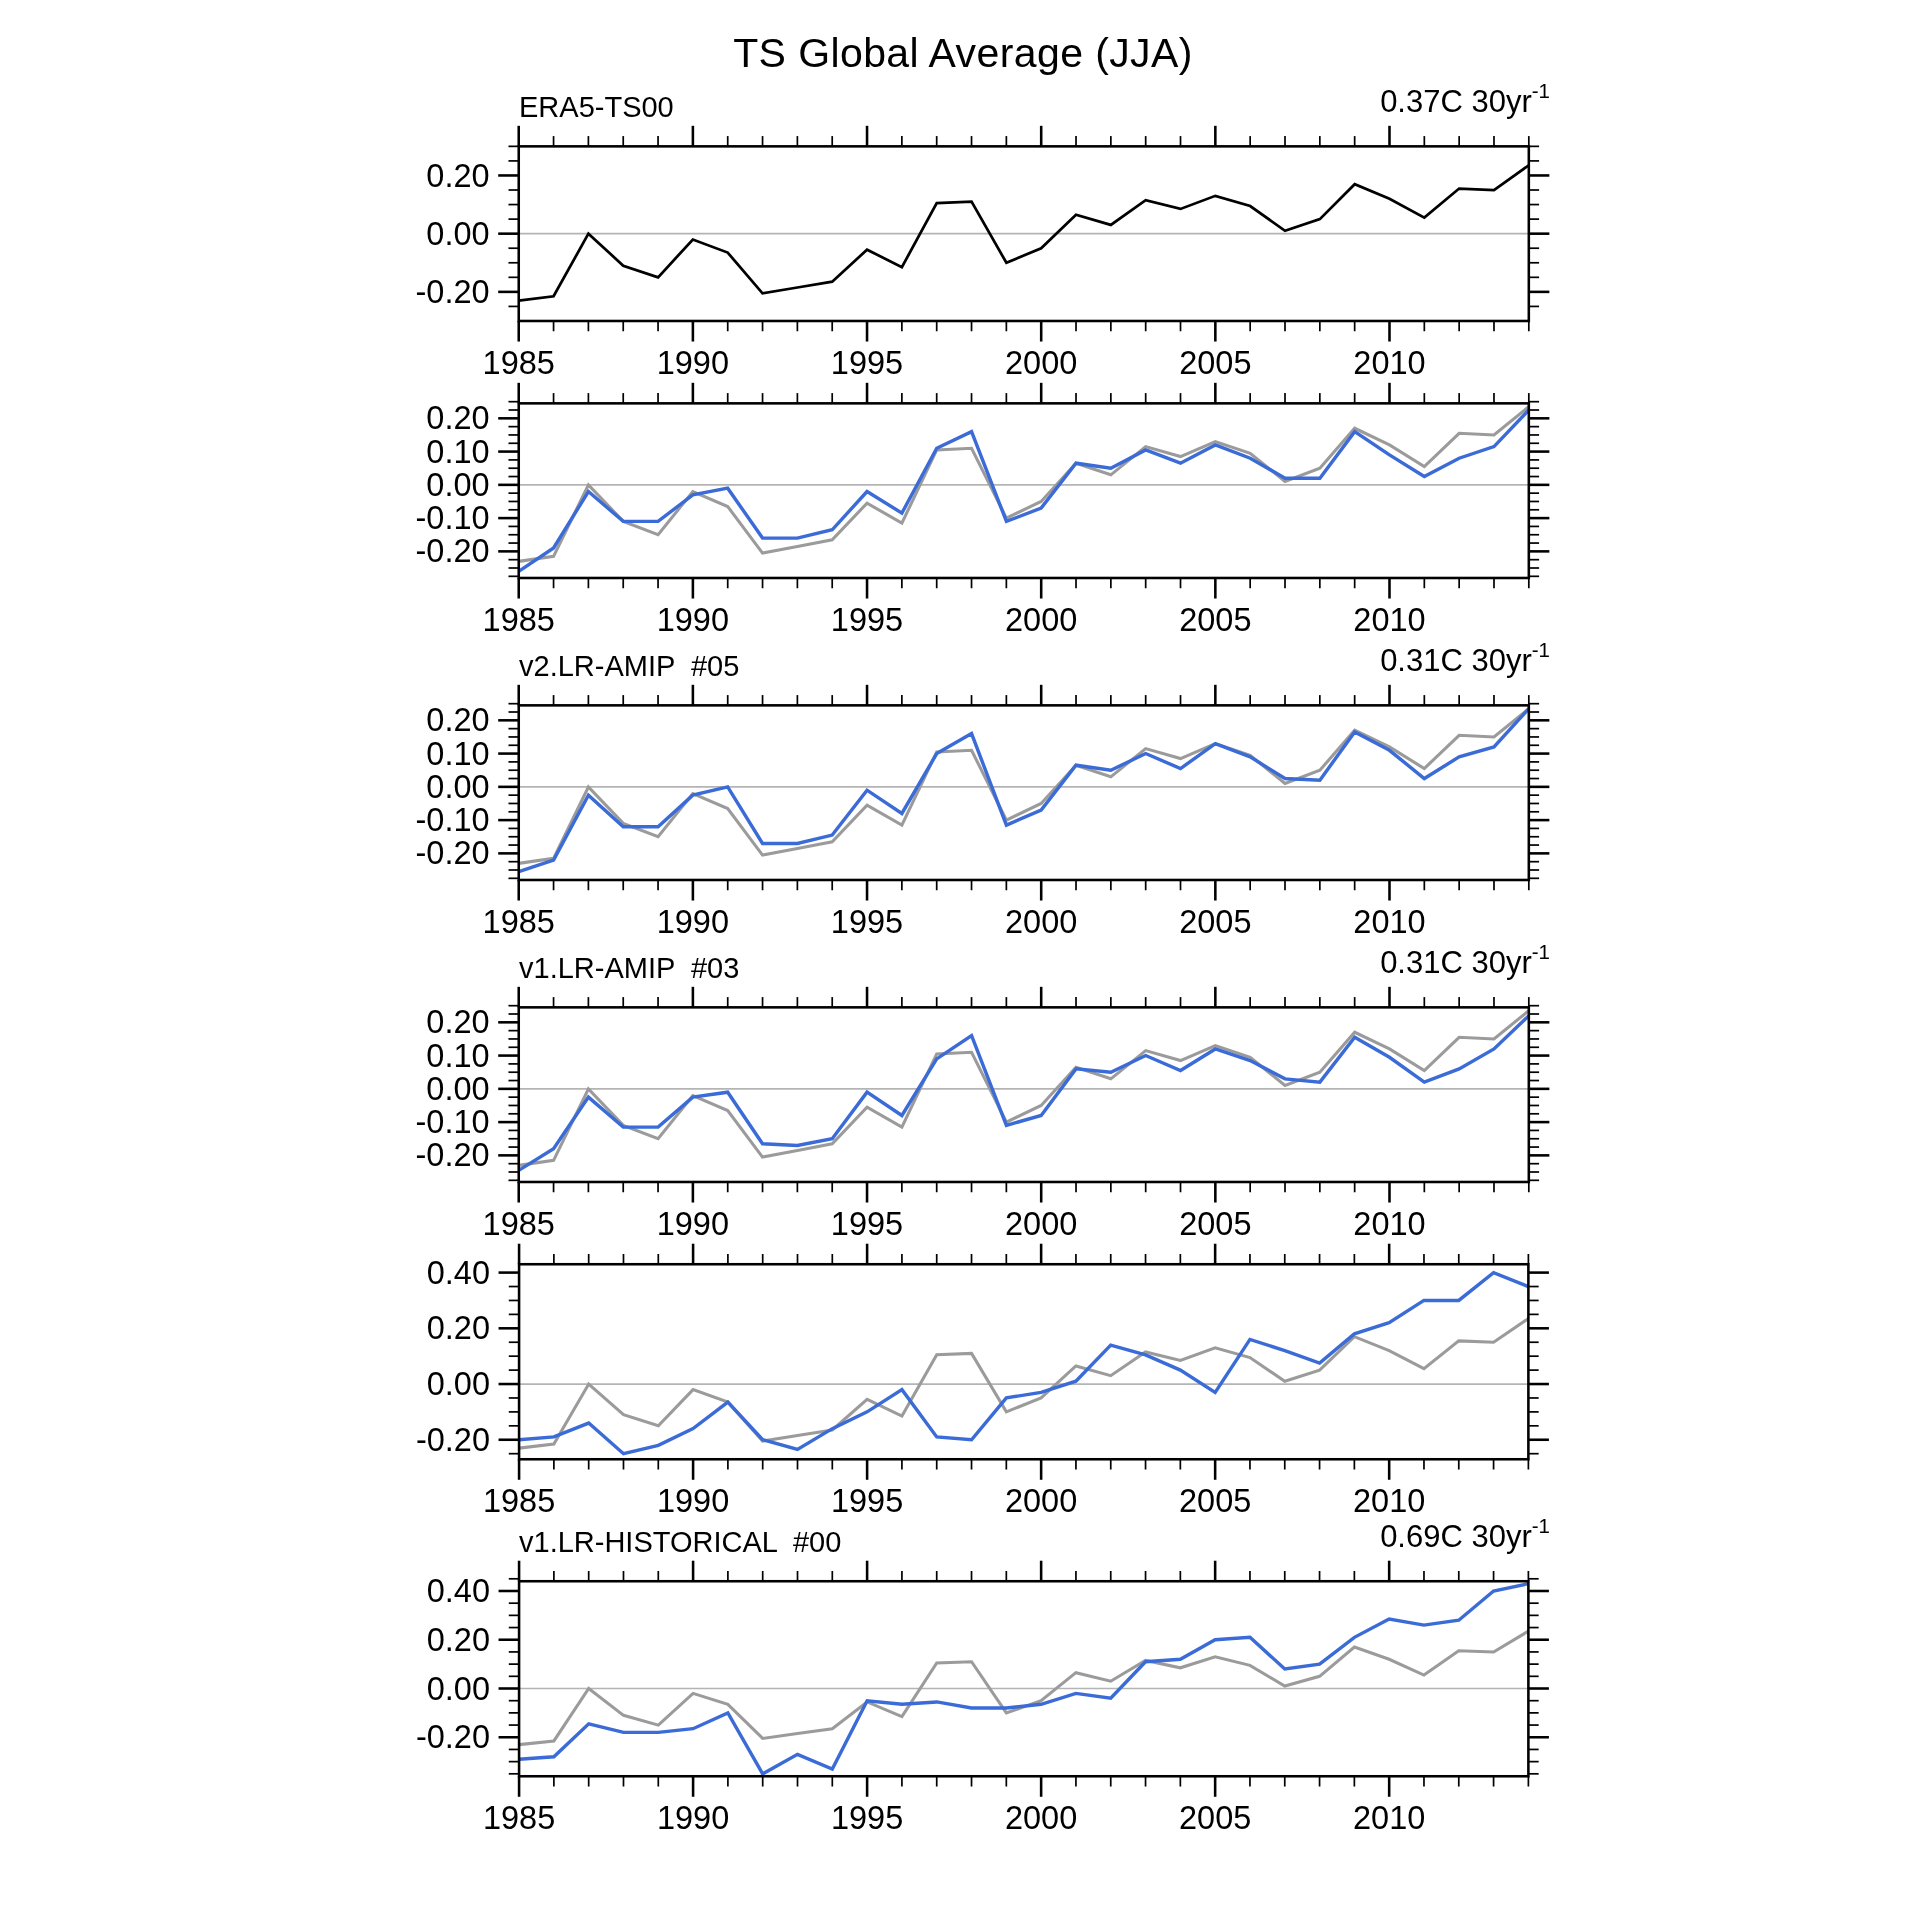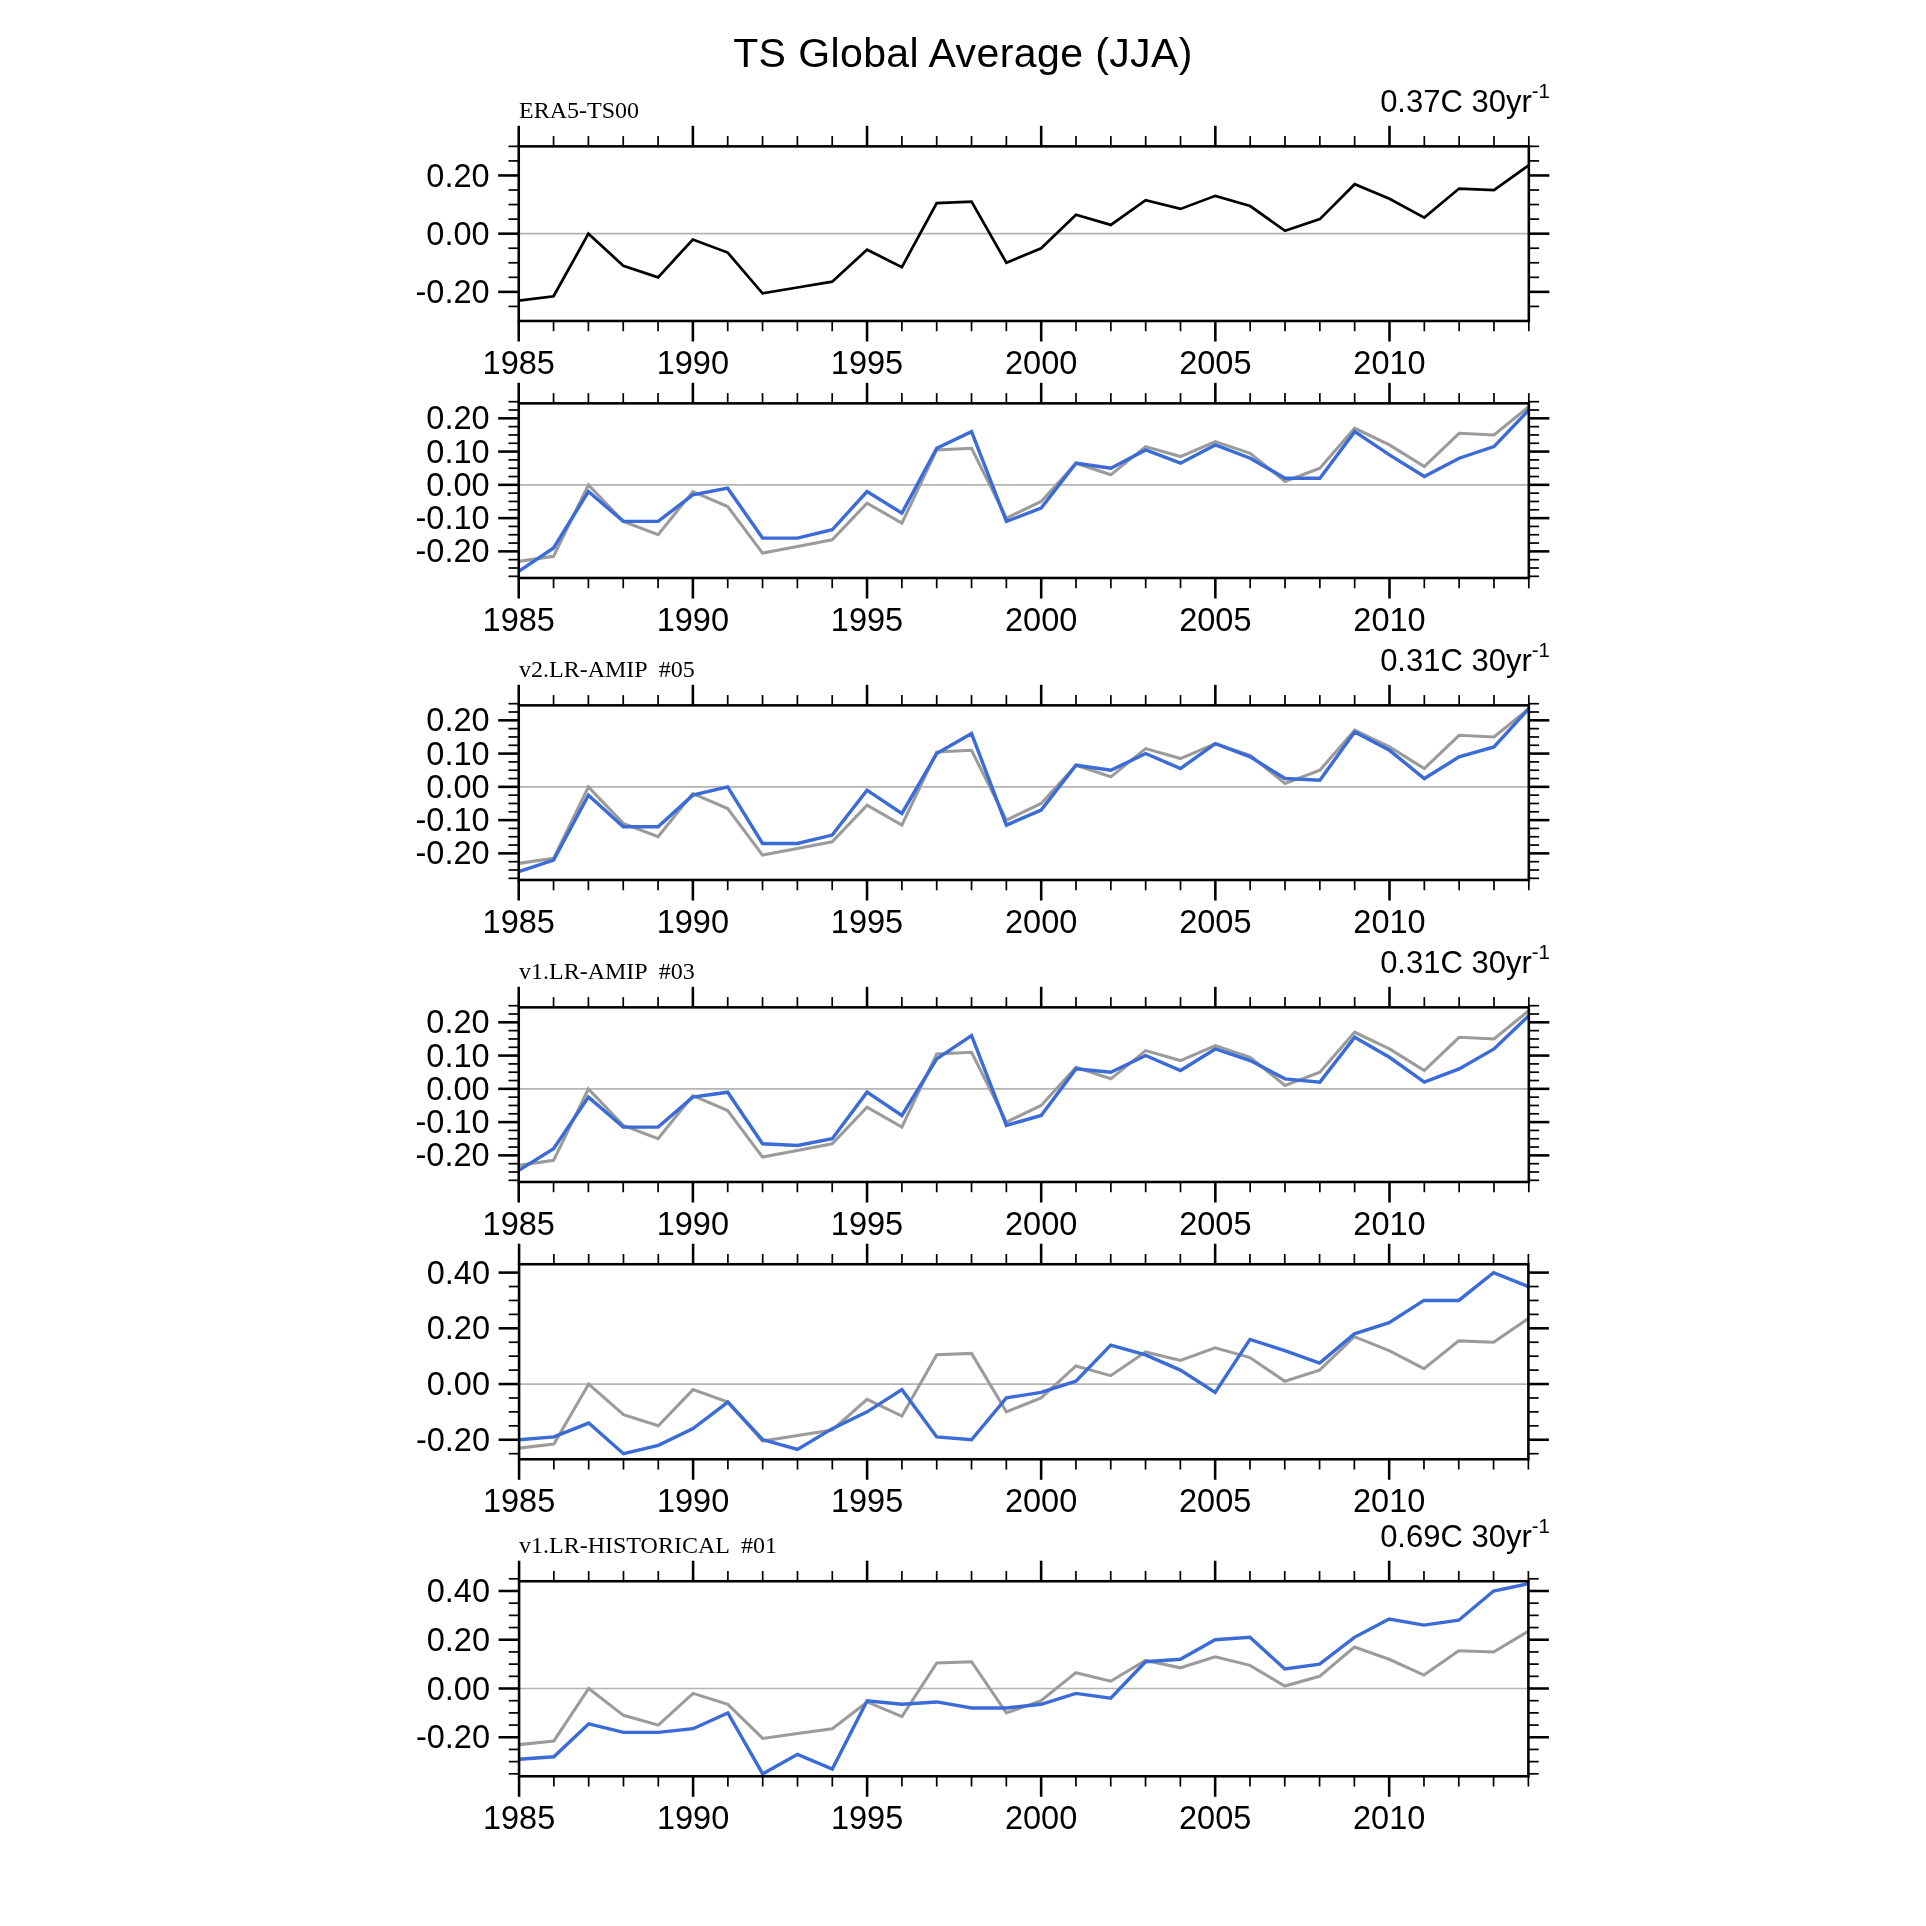--- a/index.html
+++ b/index.html
@@ -1,21 +1,21 @@
 <!DOCTYPE html>
 <html style="font-size:13.7px"><head>
 <meta charset="utf-8">
 <style>
   html,body{margin:0;padding:0;background:#ffffff;color:#000;}
   body{width:1926px;height:1926px;overflow:hidden;font-family:"Liberation Sans",sans-serif;}
   .main-title{height:79px;display:flex;align-items:flex-end;justify-content:center;
               font-size:41px;letter-spacing:0.4px;padding-bottom:1.7px;box-sizing:border-box;}
   .panel{display:block;}
   .panel-head{position:relative;height:45px;}
-  .p-title{position:absolute;left:519px;bottom:0px;font-size:24px;white-space:pre;font-family:Liberation Serif, serif;}
+  .p-title{position:absolute;left:519px;bottom:0px;font-size:29px;white-space:pre;}
   .p-trend{position:absolute;right:376px;bottom:3.4px;font-size:31px;white-space:pre;}
   .p-trend sup{font-size:20.5px;position:relative;top:-3.4px;}
   svg.chart{display:block;}
   text.tick-label{font-family:"Liberation Sans",sans-serif;font-size:38px;fill:#000;}
 </style>
 </head>
 <body>
 
 <div class="main-title">TS Global Average (JJA)</div>
 
@@ -606,21 +606,21 @@
       <text x="809.448275862069" y="316" text-anchor="middle" class="tick-label">1990</text>
       <text x="1012.8965517241379" y="316" text-anchor="middle" class="tick-label">1995</text>
       <text x="1216.344827586207" y="316" text-anchor="middle" class="tick-label">2000</text>
       <text x="1419.7931034482758" y="316" text-anchor="middle" class="tick-label">2005</text>
       <text x="1623.2413793103447" y="316" text-anchor="middle" class="tick-label">2010</text>
     </svg>
 </section>
 
 <section class="panel">
   <div class="panel-head">
-    <span class="p-title">v1.LR-HISTORICAL  #01</span>
+    <span class="p-title">v1.LR-HISTORICAL  #00</span>
     <span class="p-trend"><span>0.69C 30yr</span><sup>-1</sup></span>
   </div>
   <svg class="chart" width="1926" height="272" viewBox="0 0 2250 318">
       <line x1="606" x2="1786" y1="151.4" y2="151.4" stroke="#b4b4b4" stroke-width="2"></line>
       <polyline points="606.0,217.0 646.7,212.7 687.4,151.4 728.1,182.8 768.8,194.2 809.4,157.1 850.1,169.9 890.8,209.8 931.5,204.1 972.2,198.4 1012.9,167.1 1053.6,184.2 1094.3,121.5 1135.0,120.1 1175.7,179.9 1216.3,165.7 1257.0,132.9 1297.7,142.9 1338.4,118.6 1379.1,127.2 1419.8,114.4 1460.5,124.3 1501.2,148.6 1541.9,137.2 1582.6,103.0 1623.2,117.2 1663.9,135.7 1704.6,107.2 1745.3,108.7 1786.0,84.4" fill="none" stroke="#9b9b9b" stroke-width="3.6" stroke-linejoin="miter" stroke-linecap="butt"></polyline>
       <polyline points="606.0,234.1 646.7,231.2 687.4,192.7 728.1,202.7 768.8,202.7 809.4,198.4 850.1,179.9 890.8,251.2 931.5,228.4 972.2,245.5 1012.9,165.7 1053.6,169.9 1094.3,167.1 1135.0,174.2 1175.7,174.2 1216.3,169.9 1257.0,157.1 1297.7,162.8 1338.4,120.1 1379.1,117.2 1419.8,94.4 1460.5,91.6 1501.2,128.6 1541.9,122.9 1582.6,91.6 1623.2,70.2 1663.9,77.3 1704.6,71.6 1745.3,37.4 1786.0,28.8" fill="none" stroke="#3b6bd6" stroke-width="4" stroke-linejoin="miter" stroke-linecap="butt"></polyline>
       <rect x="606" y="26" width="1180" height="228" fill="none" stroke="#000000" stroke-width="3"></rect>
       <line x1="606" x2="606" y1="254" y2="278" stroke="#000" stroke-width="3"></line>
       <line x1="606" x2="606" y1="26" y2="2" stroke="#000" stroke-width="3"></line>
       <line x1="646.6896551724138" x2="646.6896551724138" y1="254" y2="266" stroke="#000" stroke-width="2"></line>

